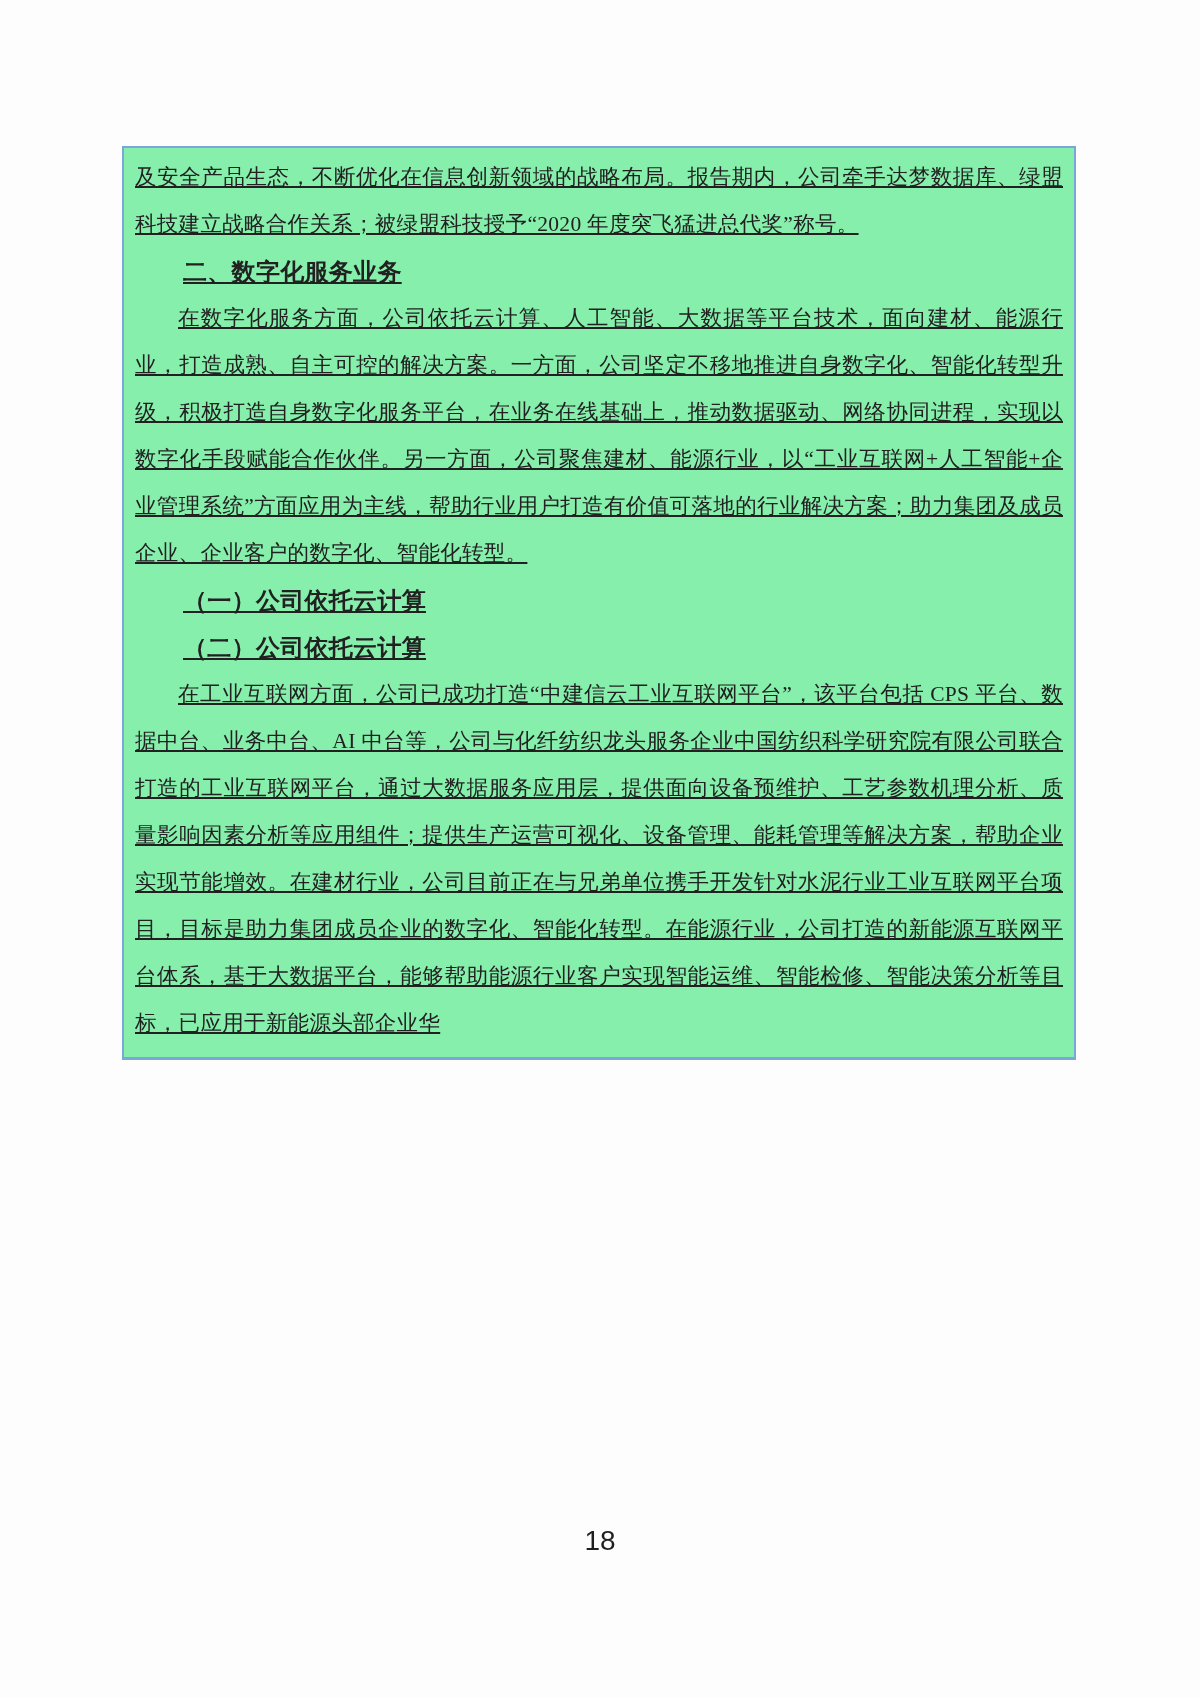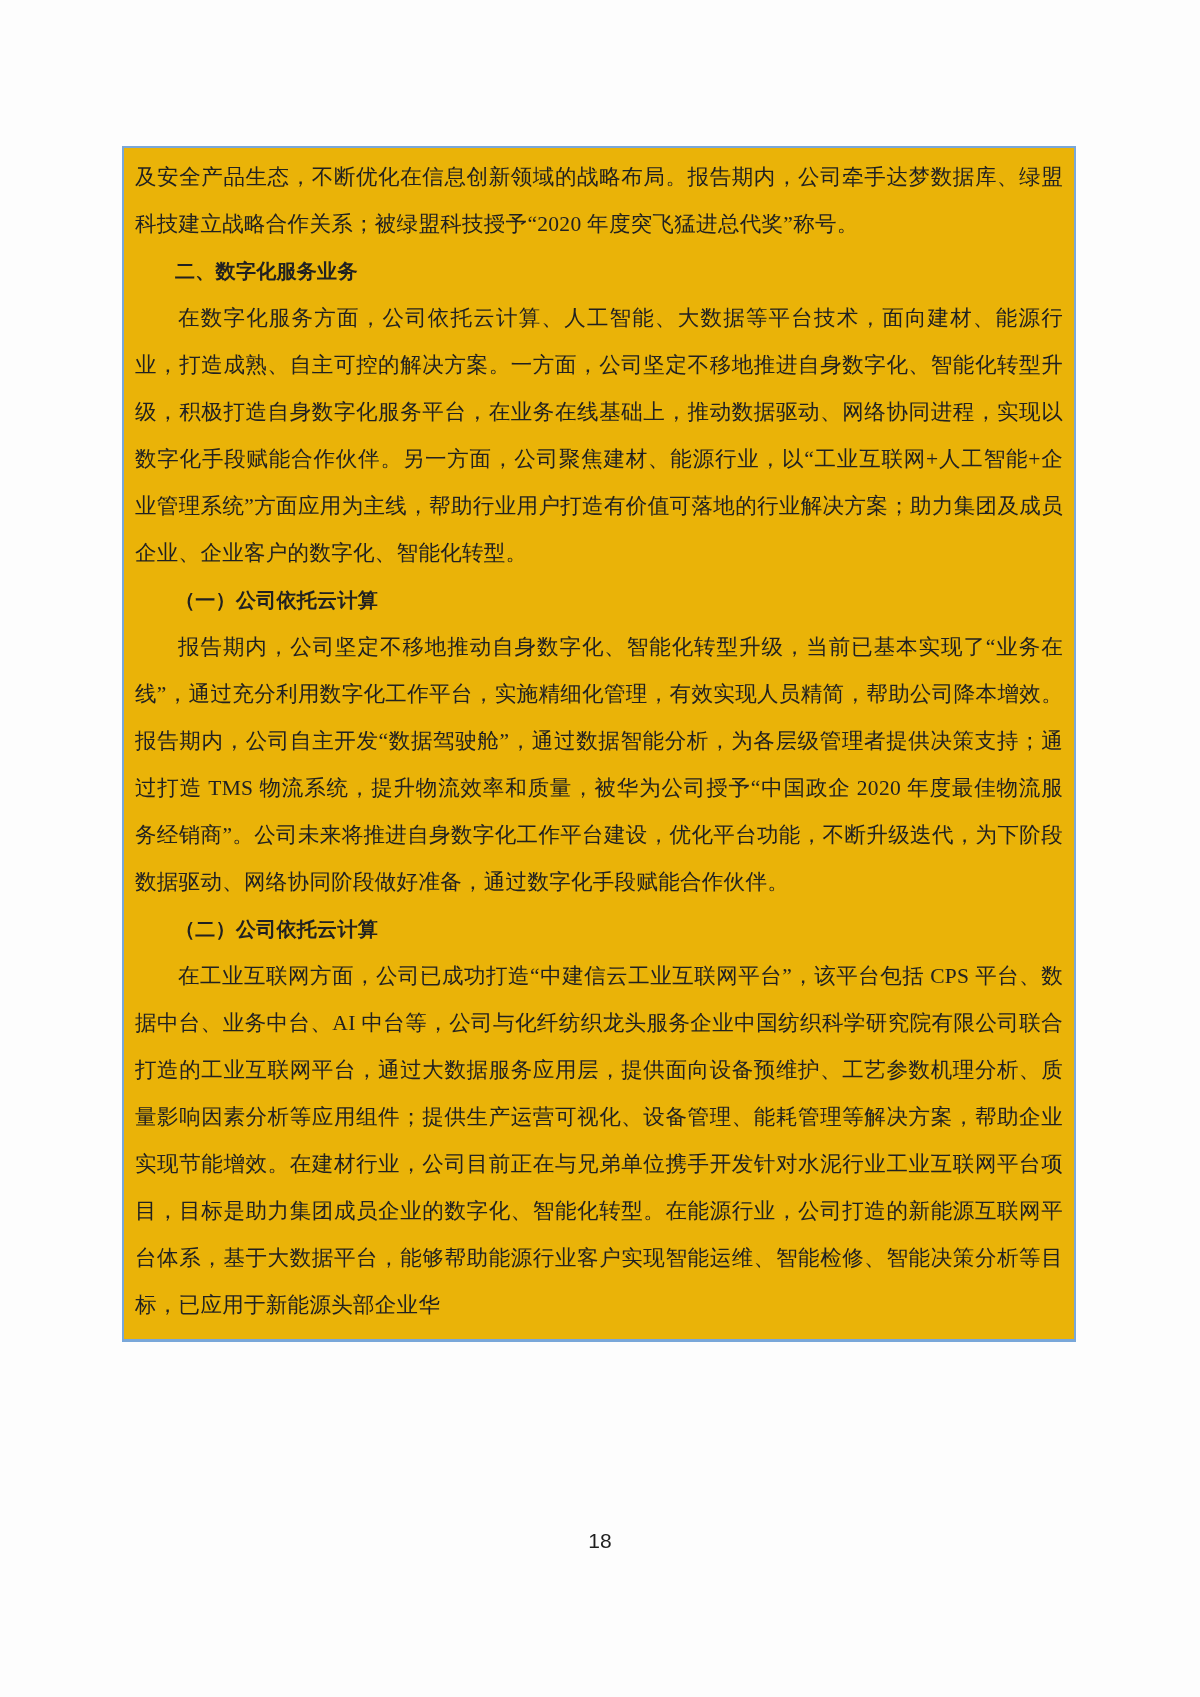--- a/index.html
+++ b/index.html
@@ -16,70 +16,70 @@
     overflow: hidden;
   }
   .content-box {
     position: absolute;
     left: 122px;
     top: 146px;
     width: 954px;
     box-sizing: border-box;
     border: 2px solid #79a7d9;
     border-bottom-width: 3px;
-    background: #eab308;
+    background: #86efac;
     padding: 6px 11px 10px 11px;
+    text-decoration: underline;
   }
   .para {
     margin: 0;
     font-size: 21.5px;
     line-height: 47px;
     text-align: justify;
     text-indent: 2em;
     letter-spacing: 0.3px;
   }
   .para.no-indent {
     text-indent: 0;
   }
   .heading {
     margin: 0;
-    font-size: 20px;
+    font-size: 24px;
     line-height: 47px;
     font-weight: bold;
     font-family: "Liberation Sans", "DejaVu Sans", sans-serif;
     text-indent: 2em;
     letter-spacing: 0.3px;
   }
   .page-number {
     position: absolute;
     top: 1526px;
     left: 0;
     width: 100%;
     text-align: center;
-    font-size: 21px;
+    font-size: 28px;
     line-height: 30px;
     font-family: "Liberation Sans", "DejaVu Sans", sans-serif;
     color: #1f1f1f;
   }
 </style>
 </head>
 <body>
 
 <div class="page">
 
   <div class="content-box">
     <p class="para no-indent">及安全产品生态，不断优化在信息创新领域的战略布局。报告期内，公司牵手达梦数据库、绿盟科技建立战略合作关系；被绿盟科技授予“2020 年度突飞猛进总代奖”称号。</p>
 
     <h3 class="heading">二、数字化服务业务</h3>
 
     <p class="para">在数字化服务方面，公司依托云计算、人工智能、大数据等平台技术，面向建材、能源行业，打造成熟、自主可控的解决方案。一方面，公司坚定不移地推进自身数字化、智能化转型升级，积极打造自身数字化服务平台，在业务在线基础上，推动数据驱动、网络协同进程，实现以数字化手段赋能合作伙伴。另一方面，公司聚焦建材、能源行业，以“工业互联网+人工智能+企业管理系统”方面应用为主线，帮助行业用户打造有价值可落地的行业解决方案；助力集团及成员企业、企业客户的数字化、智能化转型。</p>
 
     <h3 class="heading">（一）公司依托云计算</h3>
 
-    <p class="para">报告期内，公司坚定不移地推动自身数字化、智能化转型升级，当前已基本实现了“业务在线”，通过充分利用数字化工作平台，实施精细化管理，有效实现人员精简，帮助公司降本增效。报告期内，公司自主开发“数据驾驶舱”，通过数据智能分析，为各层级管理者提供决策支持；通过打造 TMS 物流系统，提升物流效率和质量，被华为公司授予“中国政企 2020 年度最佳物流服务经销商”。公司未来将推进自身数字化工作平台建设，优化平台功能，不断升级迭代，为下阶段数据驱动、网络协同阶段做好准备，通过数字化手段赋能合作伙伴。</p>
 
     <h3 class="heading">（二）公司依托云计算</h3>
 
 
 
     <p class="para">在工业互联网方面，公司已成功打造“中建信云工业互联网平台”，该平台包括 CPS 平台、数据中台、业务中台、AI 中台等，公司与化纤纺织龙头服务企业中国纺织科学研究院有限公司联合打造的工业互联网平台，通过大数据服务应用层，提供面向设备预维护、工艺参数机理分析、质量影响因素分析等应用组件；提供生产运营可视化、设备管理、能耗管理等解决方案，帮助企业实现节能增效。在建材行业，公司目前正在与兄弟单位携手开发针对水泥行业工业互联网平台项目，目标是助力集团成员企业的数字化、智能化转型。在能源行业，公司打造的新能源互联网平台体系，基于大数据平台，能够帮助能源行业客户实现智能运维、智能检修、智能决策分析等目标，已应用于新能源头部企业华</p>
   </div>
 
   <div class="page-number">18</div>
 

